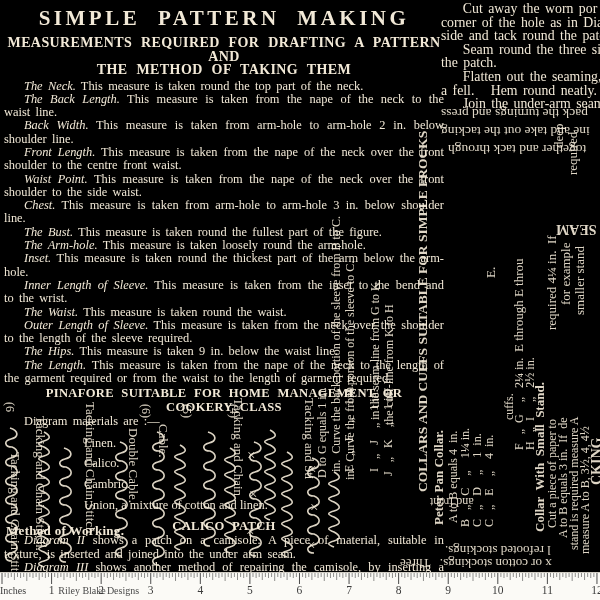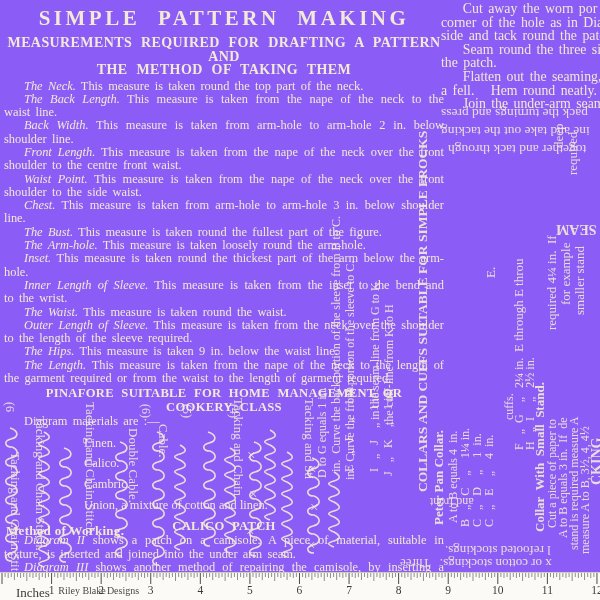--- a/index.html
+++ b/index.html
@@ -1,16 +1,16 @@
 <!DOCTYPE html>
 <html><head>
 <meta charset="utf-8">
 <style>
   html,body{margin:0;padding:0;}
-  #page{position:relative;width:600px;height:600px;overflow:hidden;background:#8b5cf6;
+  #page{position:relative;width:600px;height:600px;overflow:hidden;background:#000000;
         font-family:"Liberation Serif", serif;}
   
   #main-col{position:absolute;left:4px;top:2px;width:440px;color:#F2E9D7;}
   #fabric-title{font-size:21px;font-weight:bold;text-align:center;letter-spacing:3.5px;
         word-spacing:9px;margin:4px 0 5px 0;white-space:pre-line;}
   #meas-heading{font-size:14px;font-weight:bold;text-align:center;letter-spacing:.4px;
         word-spacing:5px;margin:0 0 3px 0;white-space:pre-line;line-height:13.5px;}
   .bodypara{margin:0;font-size:12.4px;line-height:13.3px;text-align:justify;
         text-indent:20px;word-spacing:2.2px;}
   .bodypara i{}
@@ -23,21 +23,21 @@
   #right-col{position:absolute;left:441px;top:2px;color:#F2E9D7;font-size:13.8px;
         line-height:13.6px;white-space:pre;word-spacing:2px;}
   
   .frag{position:absolute;color:#F2E9D7;white-space:pre;opacity:.92;line-height:1;}
   
   #squiggles{position:absolute;left:0;top:0;pointer-events:none;}
   
   #ruler{position:absolute;left:0;top:572px;width:600px;height:28px;background:#FBFAF6;
         border-top:1px solid #cfcbc2;}
   #ticks{position:absolute;left:0;top:0;}
-  #ruler-label{position:absolute;left:16px;top:12px;font-size:13px;color:#3b3b3b;
+  #ruler-label{position:absolute;left:0;top:12px;font-size:10px;color:#3b3b3b;
         font-family:"Liberation Serif", serif;}
   .ruler-num{position:absolute;top:11px;font-size:11.5px;color:#3b3b3b;
         transform:translateX(-50%);font-family:"Liberation Serif", serif;}
   .brand{position:absolute;top:12px;font-size:10px;color:#4a4a4a;transform:translateX(-50%);
         font-family:"Liberation Serif", serif;}
 </style>
 </head>
 <body>
 
 <div id="page">

